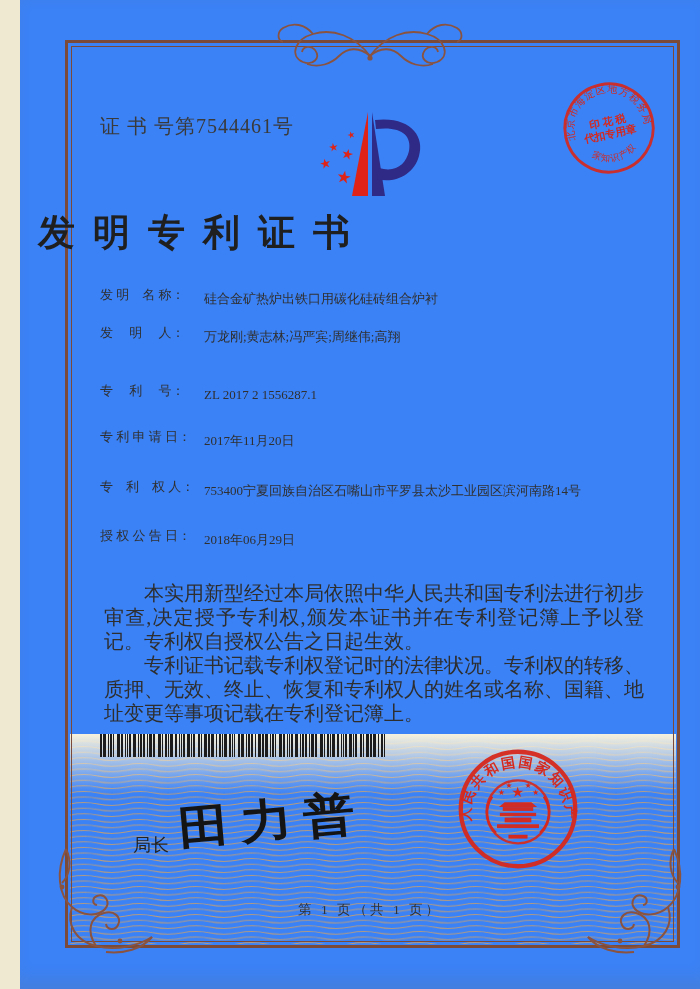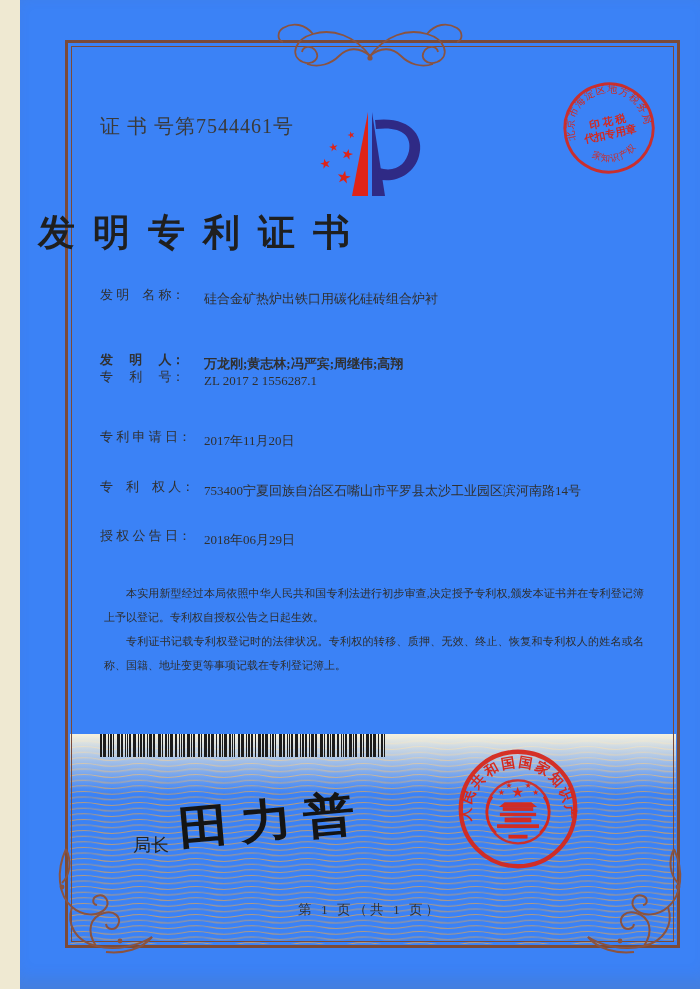--- a/index.html
+++ b/index.html
@@ -14,22 +14,22 @@
         background:linear-gradient(#f6f1dd, rgba(246,241,221,0));}
   .cert-number{position:absolute;left:80px;top:113px;font-size:20px;color:#3a3a3a;letter-spacing:1px;}
   .logo{position:absolute;left:286px;top:106px;}
   .seal-top{position:absolute;left:541px;top:80px;transform:rotate(-12deg);}
   .title{position:absolute;left:0;top:208px;width:700px;text-align:left;font-size:37px;
         font-weight:bold;color:#1f1f1f;letter-spacing:18px;text-indent:18px;}
   .fields{position:absolute;left:80px;top:284px;width:545px;}
   .field-row{position:absolute;left:0;font-size:13px;color:#303030;}
   .field-row .flabel{display:inline-block;width:104px;vertical-align:top;}
   .field-row .fvalue{display:inline-block;width:430px;vertical-align:top;line-height:25px;}
-  .r0{top:2px;} .r1{top:67px;font-weight:bold;} .r2{top:84px;text-decoration:underline;} .r3{top:144px;} .r4{top:194px;} .r5{top:243px;}
-  .body-text{position:absolute;left:84px;top:581px;width:540px;font-size:11px;
+  .r0{top:2px;} .r1{top:40px;} .r2{top:98px;text-decoration:underline;} .r3{top:144px;} .r4{top:194px;} .r5{top:243px;}
+  .body-text{position:absolute;left:84px;top:581px;width:540px;font-size:20px;
         line-height:24px;color:#2e2e2e;}
   .body-text p{margin:0;text-indent:2em;text-align:justify;}
   .barcode{position:absolute;left:80px;top:734px;width:292px;height:23px;display:flex;
         align-items:stretch;overflow:hidden;}
   .barcode .bar{background:#1c1c1c;flex:none;}
   .sig-title{position:absolute;left:113px;top:833px;font-size:18px;color:#222;}
   .sig-name{position:absolute;left:168px;top:790px;font-size:46px;font-weight:bold;color:#141414;
         transform:rotate(-5deg) scaleX(1.12);letter-spacing:10px;}
   .seal-bottom{position:absolute;left:436px;top:747px;}
   .seal-date{position:absolute;left:438px;top:863px;width:152px;text-align:center;

